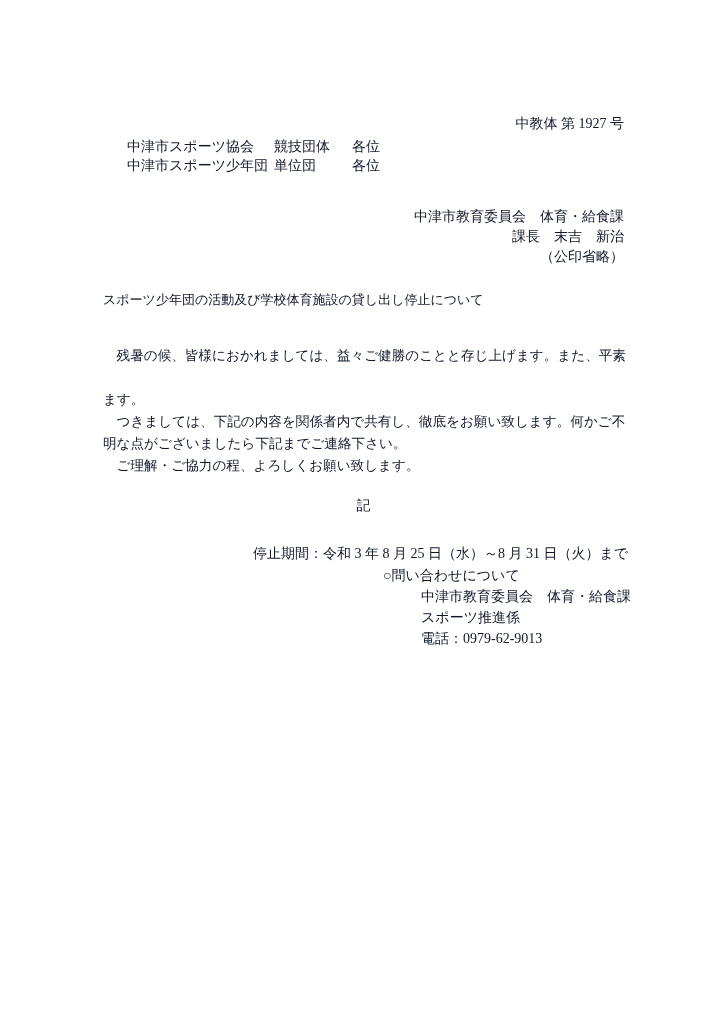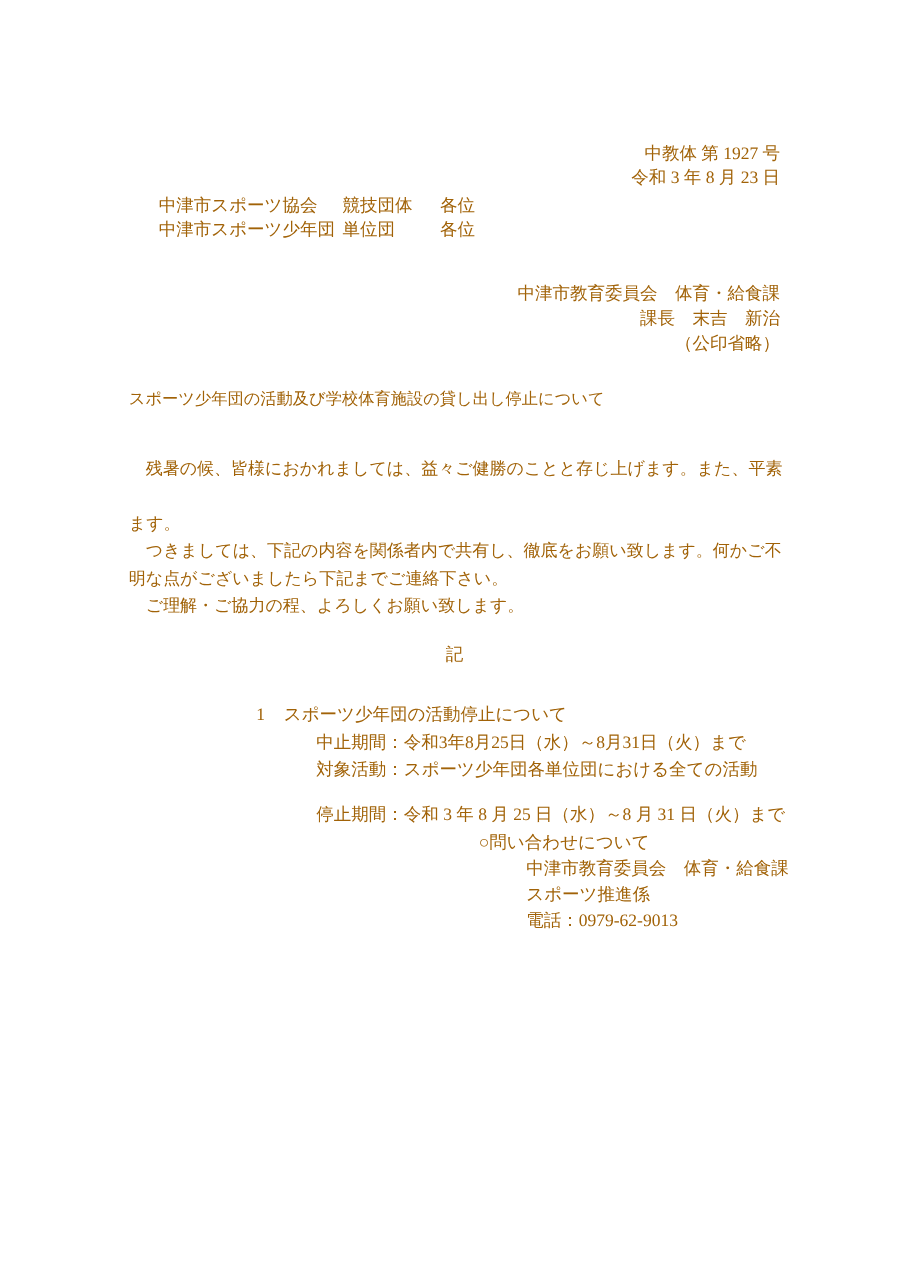--- a/index.html
+++ b/index.html
@@ -7,21 +7,21 @@
     padding: 0;
     background: #ffffff;
   }
   .page {
     position: relative;
     width: 724px;
     height: 1024px;
     background: #ffffff;
     overflow: hidden;
     font-family: "Liberation Serif", "DejaVu Serif", serif;
-    color: #a16207;
+    color: #0f172a;
     font-size: 14px;
   }
   .content {
     position: absolute;
     left: 103px;
     right: 100px;
     top: 114px;
   }
   .t-right {
     text-align: right;
@@ -85,21 +85,20 @@
   .contact div { white-space: nowrap; }
   .contact-line { margin-left: 38px; }
 </style>
 </head>
 <body>
 
 <div class="page">
   <div class="content">
 
     <div class="t-right">中教体 第 1927 号</div>
-    <div class="t-right">令和 3 年 8 月 23 日</div>
 
     <div class="recipients">
       <span>中津市スポーツ協会</span>
       <span>競技団体</span>
       <span>各位</span>
       <span>中津市スポーツ少年団</span>
       <span>単位団</span>
       <span>各位</span>
     </div>
 
@@ -123,27 +122,20 @@
       </p>
       <p>
         <span class="bline">　ご理解・ご協力の程、よろしくお願い致します。</span>
       </p>
     </div>
 
     <div class="ki-marker">記</div>
 
     <div class="list">
       <div class="list-item">
-        <div class="item-head">
-          <span class="item-num">1</span><span>スポーツ少年団の活動停止について</span>
-        </div>
-        <div class="item-detail">中止期間：令和3年8月25日（水）～8月31日（火）まで</div>
-        <div class="item-detail">対象活動：スポーツ少年団各単位団における全ての活動</div>
-      </div>
-      <div class="list-item">
         <div class="item-detail">停止期間：令和 3 年 8 月 25 日（水）～8 月 31 日（火）まで</div>
       </div>
     </div>
 
     <div class="contact">
       <div>○問い合わせについて</div>
       <div class="contact-line">中津市教育委員会　体育・給食課</div>
       <div class="contact-line">スポーツ推進係</div>
       <div class="contact-line">電話：0979-62-9013</div>
     </div>

